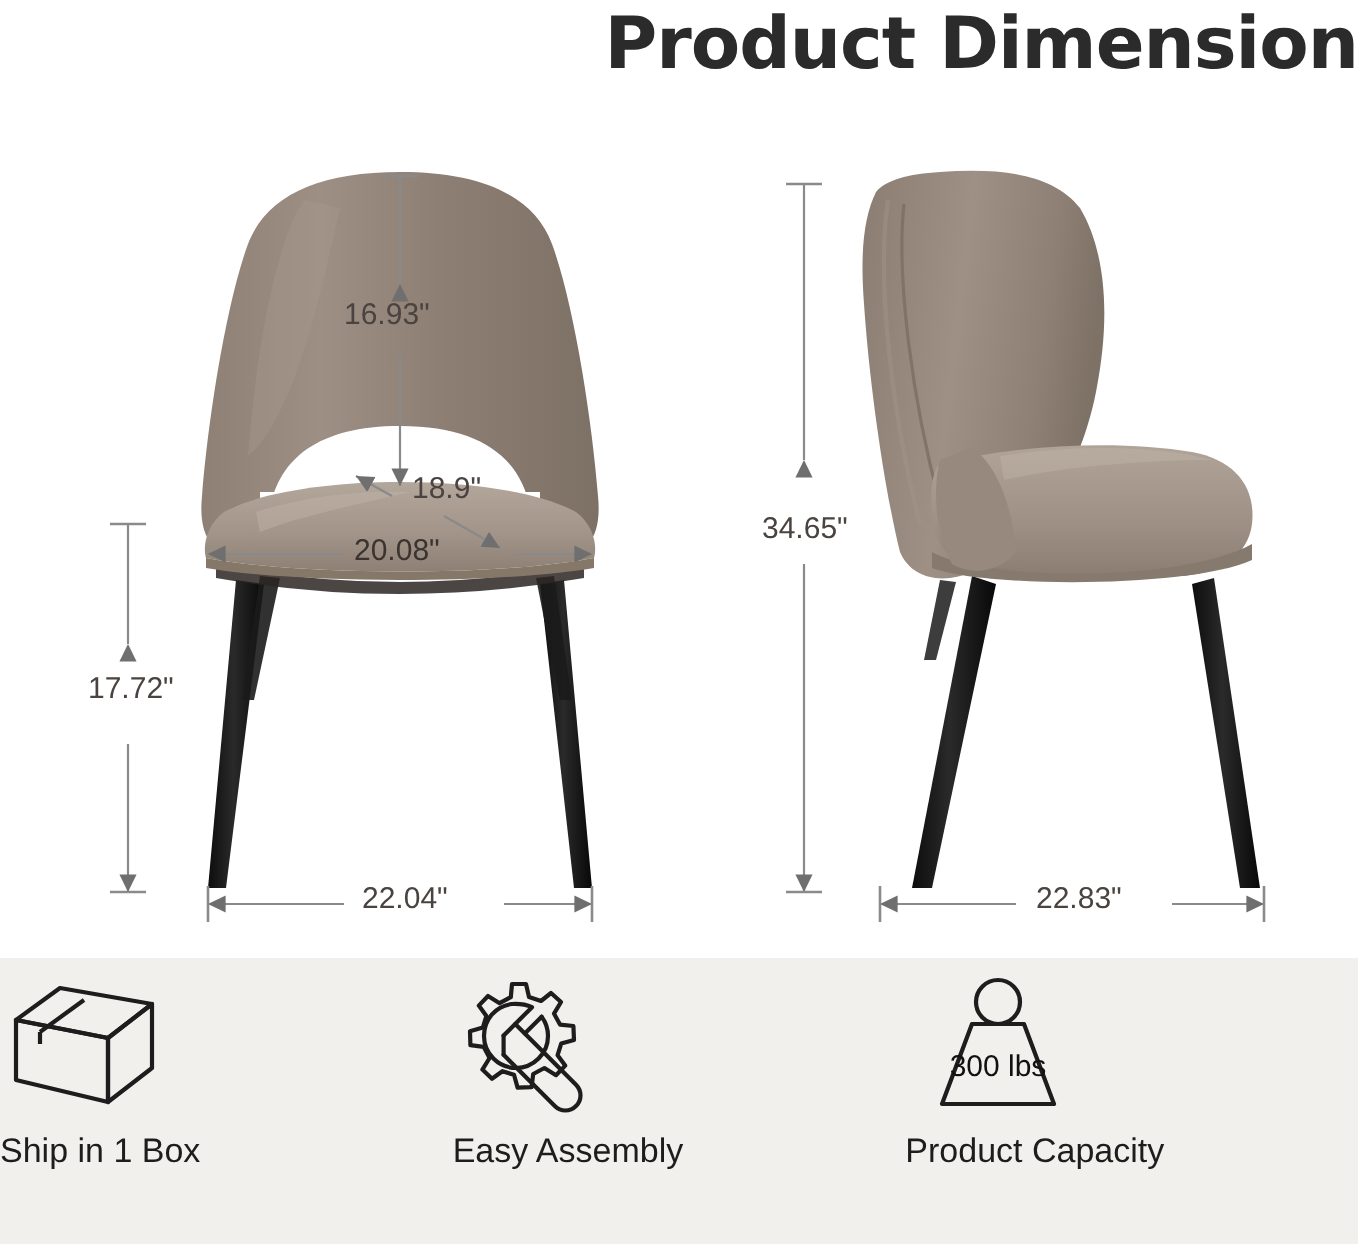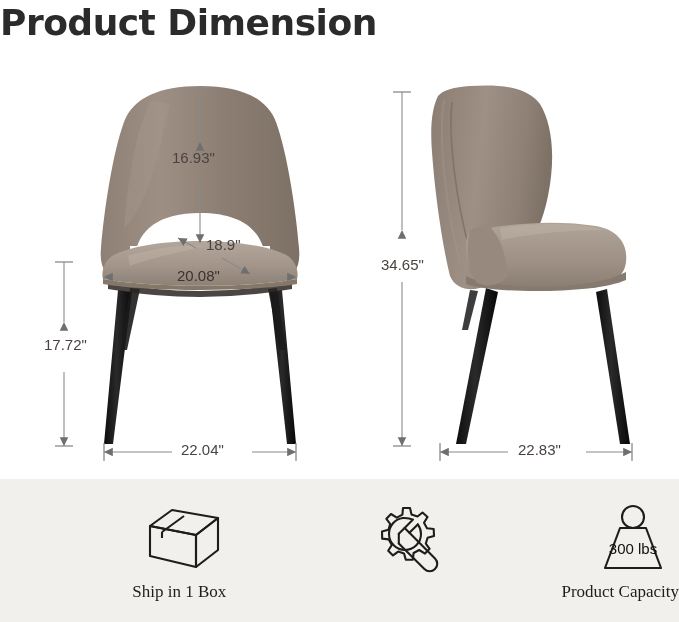--- a/index.html
+++ b/index.html
@@ -7,21 +7,21 @@
     width: 679px; height: 622px;
     background: #ffffff;
     font-family: "Liberation Sans", sans-serif;
     overflow: hidden;
   }
   #root { position: relative; width: 679px; height: 622px; background: #ffffff; }
 
   
   .title {
     position: absolute; top: 2px; left: 0; width: 679px;
-    text-align: left;
+    text-align: right;
     font-size: 36px; font-weight: 700; letter-spacing: -0.5px;
     color: #2b2b2b;
     font-family: "DejaVu Sans", sans-serif;
   }
 
   
   .diagram { position: absolute; top: 0; left: 0; width: 679px; height: 479px; }
   .diagram svg { display: block; }
 
   
@@ -37,29 +37,29 @@
   
   .features {
     position: absolute; left: 0; top: 479px;
     width: 679px; height: 143px;
     background: #f1f0ec;
     display: flex;
   }
   .feature {
     flex: 1 1 0;
     display: flex; flex-direction: column;
-    align-items: flex-end; justify-content: flex-start;
-    padding-top: 25px;
+    align-items: flex-start; justify-content: flex-start;
+    padding-top: 9px;
   }
   .feature .ficon { height: 72px; display: flex; align-items: center; justify-content: center; }
   .feature .flabel {
     margin-top: 6px;
     font-size: 17px;
     color: #1d1d1d;
-    font-family: Liberation Serif, serif;
+    font-family: Liberation Sans, sans-serif;
     white-space: nowrap;
   }
   .wtext {
     font-family: "Liberation Sans", sans-serif;
     font-size: 15px; fill: #111;
   }
 </style>
 </head>
 <body>
 
@@ -256,20 +256,21 @@
                    L31,49.4 L25.2,47.6 L20,51.4 L15.2,46.8 L18.8,41 L15.8,35.4 L9.2,34.6 L9,27.6
                    L15.4,25.8 L17.2,20 L13.4,14.8 L18,10 L23.8,13.6 L29.4,10.6 Z"></path>
           <path d="M30,14 C22,15 16,21.5 16,30 C16,38.8 23.2,46 32,46 C40.8,46 48,38.8 48,30
                    C48,26.4 46.8,23 44.8,20.4"></path>
           <path d="M44.8,20.4 L36.4,28.8 L31.6,24 L40,15.6 C37.4,14.4 34,13.8 30,14"></path>
           <path d="M36.4,28.8 L62,54.4 C65,57.4 65,62 62,65 C59,68 54.4,68 51.4,65 L25.8,39.4"></path>
           <path d="M31.6,24 L25.8,29.8"></path>
           <path d="M25.8,29.8 L25.8,39.4"></path>
         </svg>
       </div>
+      <div class="flabel">Easy Assembly</div>
     </div>
 
     <div class="feature">
       <div class="ficon">
         <svg width="92" height="72" viewBox="0 0 92 72" xmlns="http://www.w3.org/2000/svg" fill="none" stroke="#1d1d1d" stroke-width="2.1" stroke-linejoin="round">
           <circle cx="46" cy="13" r="11"></circle>
           <path d="M33,24 L59,24 L74,64 L18,64 Z"></path>
           <text class="wtext" x="46" y="50" text-anchor="middle" stroke="none">300 lbs</text>
         </svg>
       </div>

